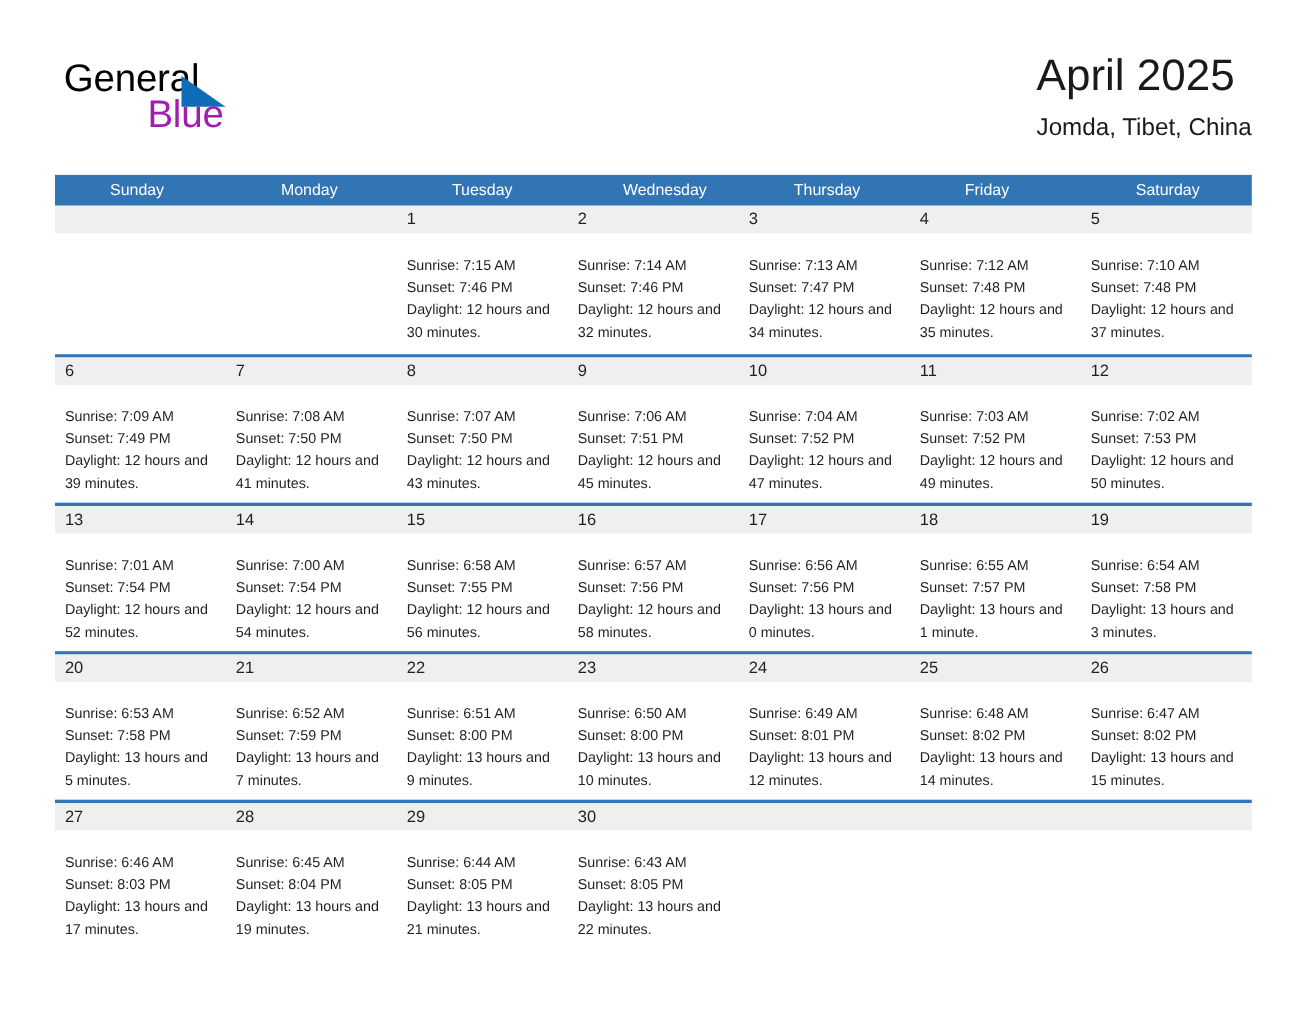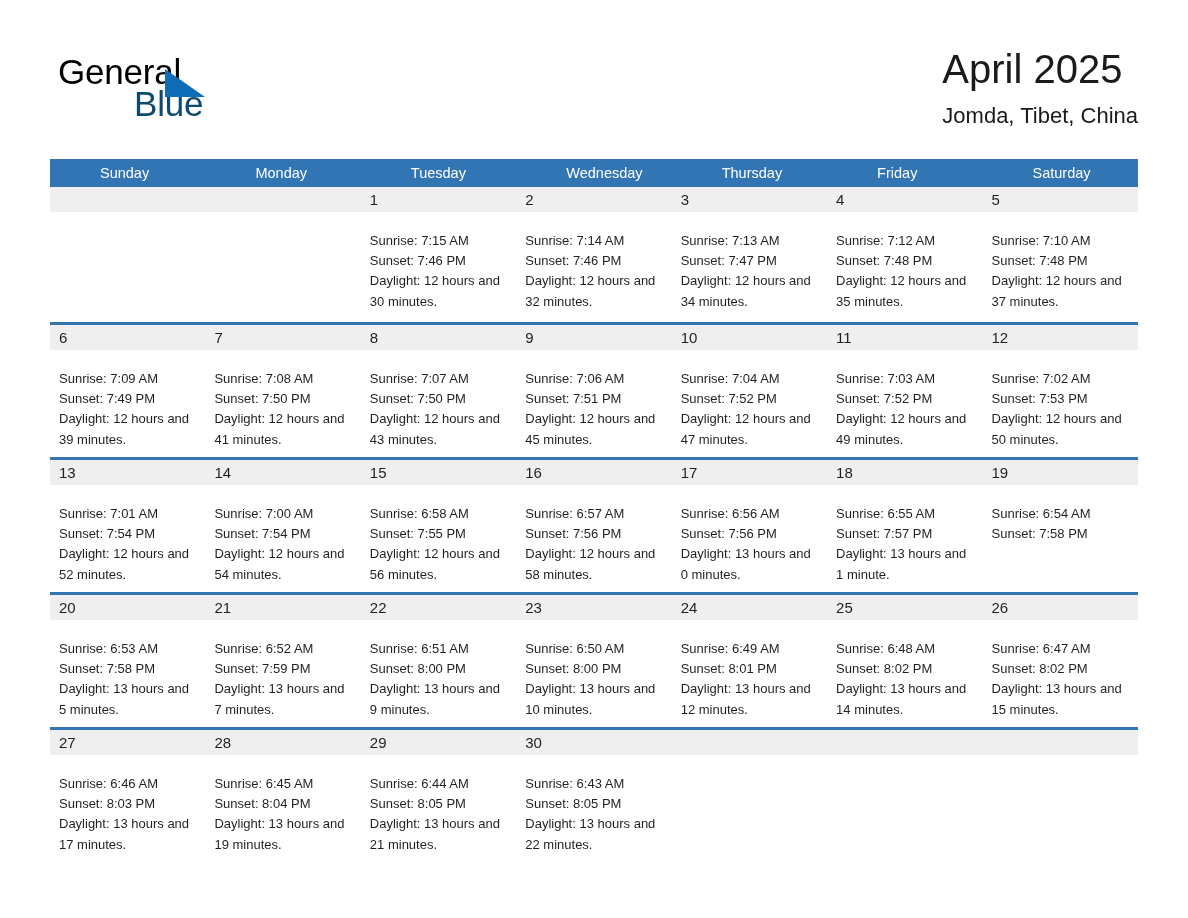--- a/index.html
+++ b/index.html
@@ -48,21 +48,21 @@
     color: #000000;
     font-weight: 400;
   }
   .logo-blue {
     position: absolute;
     left: 76px;
     top: 32px;
     font-size: 35px;
     line-height: 40px;
     letter-spacing: -0.2px;
-    color: #0c4a6e;
+    color: #a21caf;
     font-weight: 400;
     text-align: center;
   }
   .logo-triangle {
     position: absolute;
     left: 107px;
     top: 17px;
     width: 0;
     height: 0;
     border-left: 40px solid #0f6cb6;
@@ -326,20 +326,21 @@
           <div class="daylight">Daylight: 13 hours and 0 minutes.</div>
         </div>
         <div class="detail-cell">
           <div class="line">Sunrise: 6:55 AM</div>
           <div class="line">Sunset: 7:57 PM</div>
           <div class="daylight">Daylight: 13 hours and 1 minute.</div>
         </div>
         <div class="detail-cell">
           <div class="line">Sunrise: 6:54 AM</div>
           <div class="line">Sunset: 7:58 PM</div>
+          <div class="daylight">Daylight: 13 hours and 3 minutes.</div>
         </div>
       </div>
     </div>
 
     <div class="week-row">
       <div class="week-sep"></div>
       <div class="date-band">
         <div class="daynum-cell">20</div>
         <div class="daynum-cell">21</div>
         <div class="daynum-cell">22</div>

